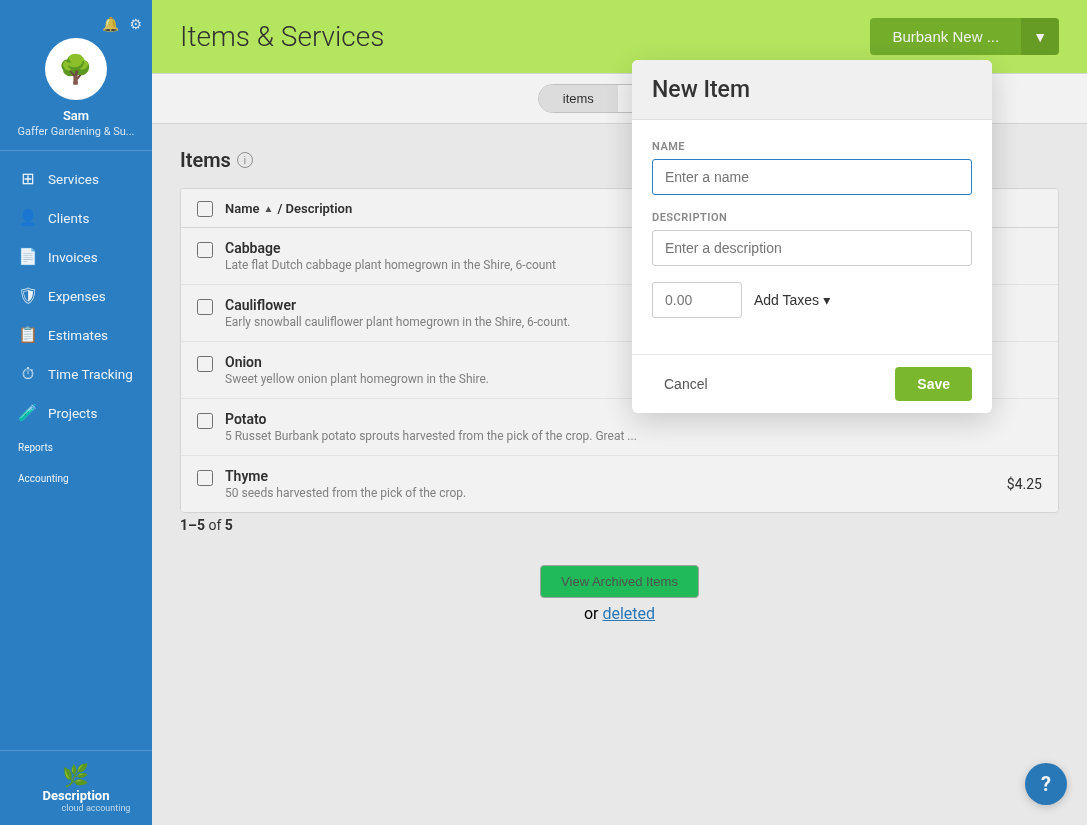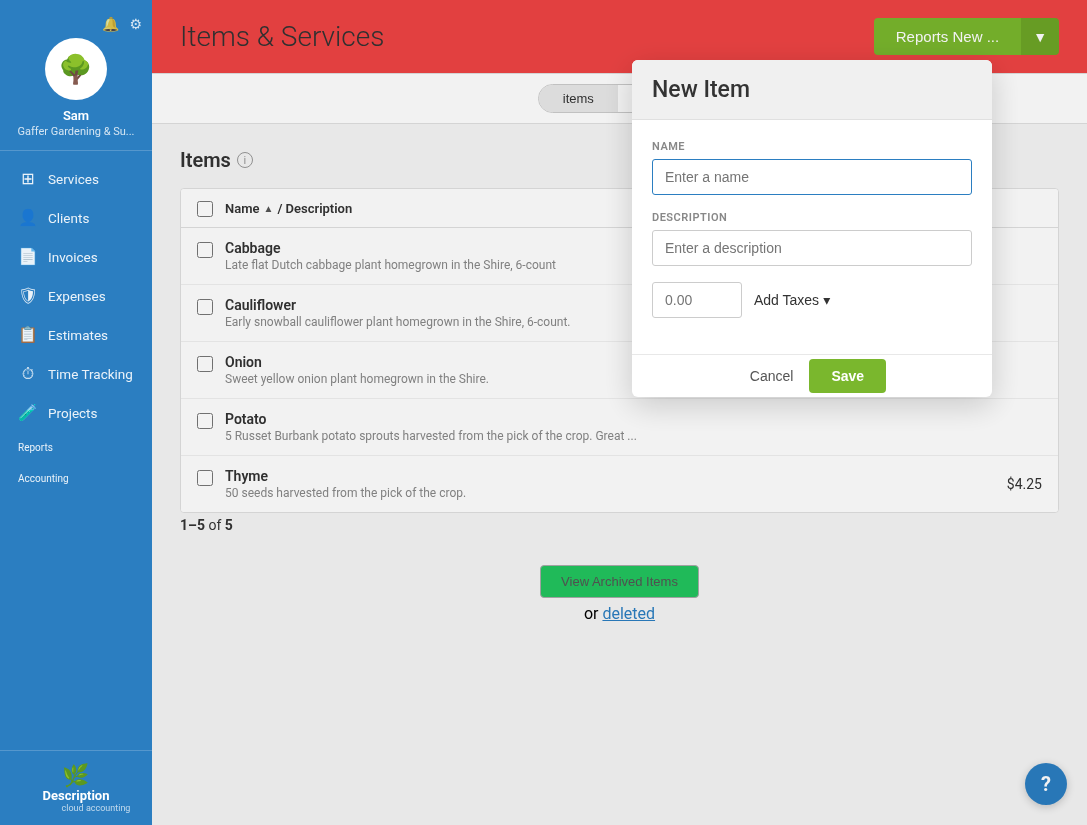--- a/index.html
+++ b/index.html
@@ -107,21 +107,21 @@
     
     .main {
       flex: 1;
       display: flex;
       flex-direction: column;
       background: #f5f5f5;
       position: relative;
       overflow: hidden;
     }
     .main-header {
-      background: #ef4444;
+      background: #bef264;
       padding: 18px 28px;
       display: flex;
       align-items: center;
       justify-content: space-between;
       border-bottom: 1px solid #e0e0e0;
     }
     .page-title {
       font-size: 28px;
       font-weight: 300;
       color: #333;
@@ -387,23 +387,23 @@
       align-items: center;
       gap: 4px;
       font-size: 14px;
       color: #333;
       cursor: pointer;
       background: none;
       border: none;
     }
     .modal-footer {
       display: flex;
-      justify-content: center;
-      align-items: center;
-      padding: 4px 20px;
+      justify-content: space-between;
+      align-items: center;
+      padding: 12px 20px;
       gap: 4px;
       border-top: 1px solid #e8e8e8;
     }
     .btn-cancel {
       background: none;
       border: none;
       color: #555;
       font-size: 14px;
       cursor: pointer;
       padding: 8px 12px;
@@ -476,21 +476,21 @@
       <span class="freshbooks-sub">cloud accounting</span>
     </div>
   </div>
 </div>
 
 <div class="main">
 
   <div class="main-header">
     <h1 class="page-title">Items &amp; Services</h1>
     <div class="header-actions">
-      <button class="btn-create">Reports New ...</button>
+      <button class="btn-create">Burbank New ...</button>
       <button class="btn-dropdown">
         <span>▼</span>
       </button>
     </div>
   </div>
 
   <div class="tabs-bar">
     <div class="tab-group">
       <button class="tab-btn active">items</button>
       <button class="tab-btn">serv...</button>

